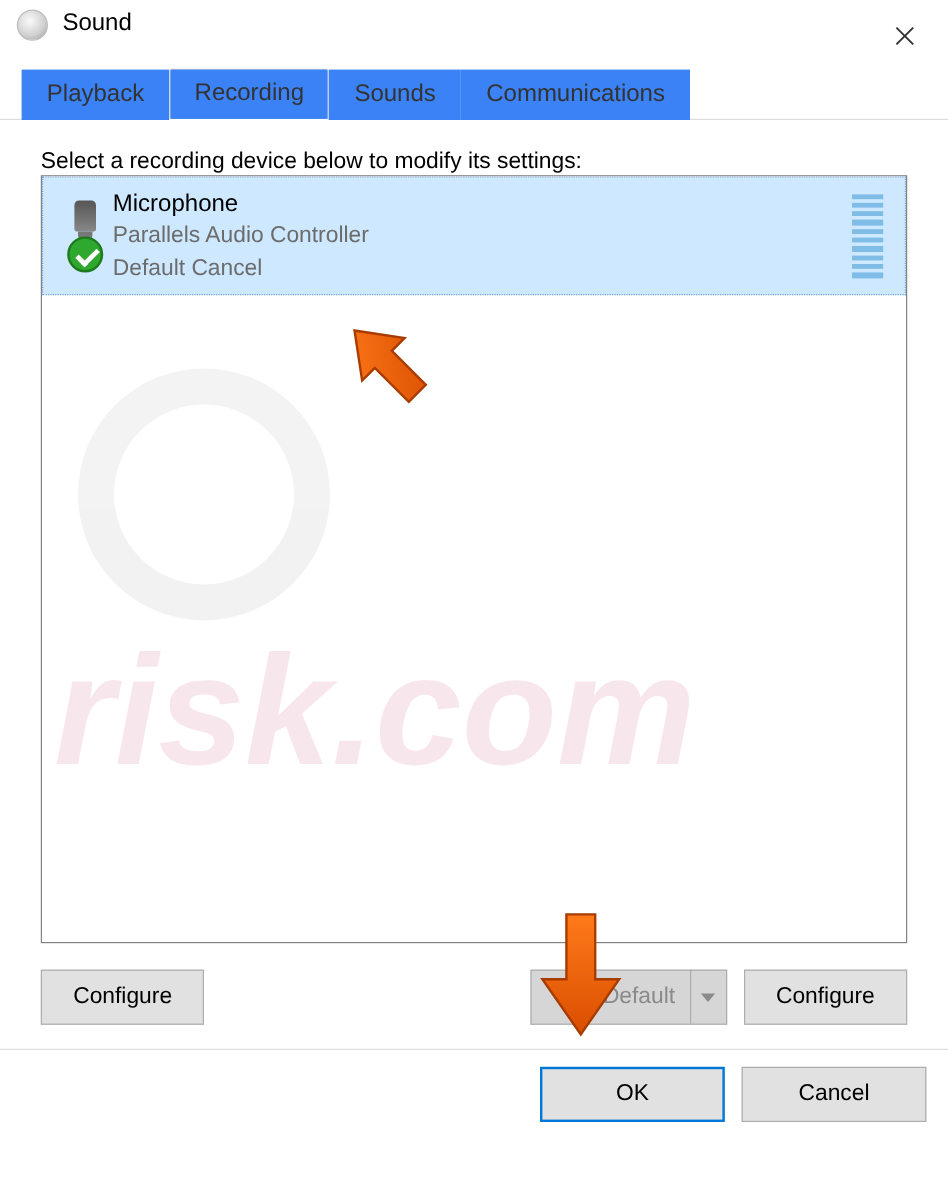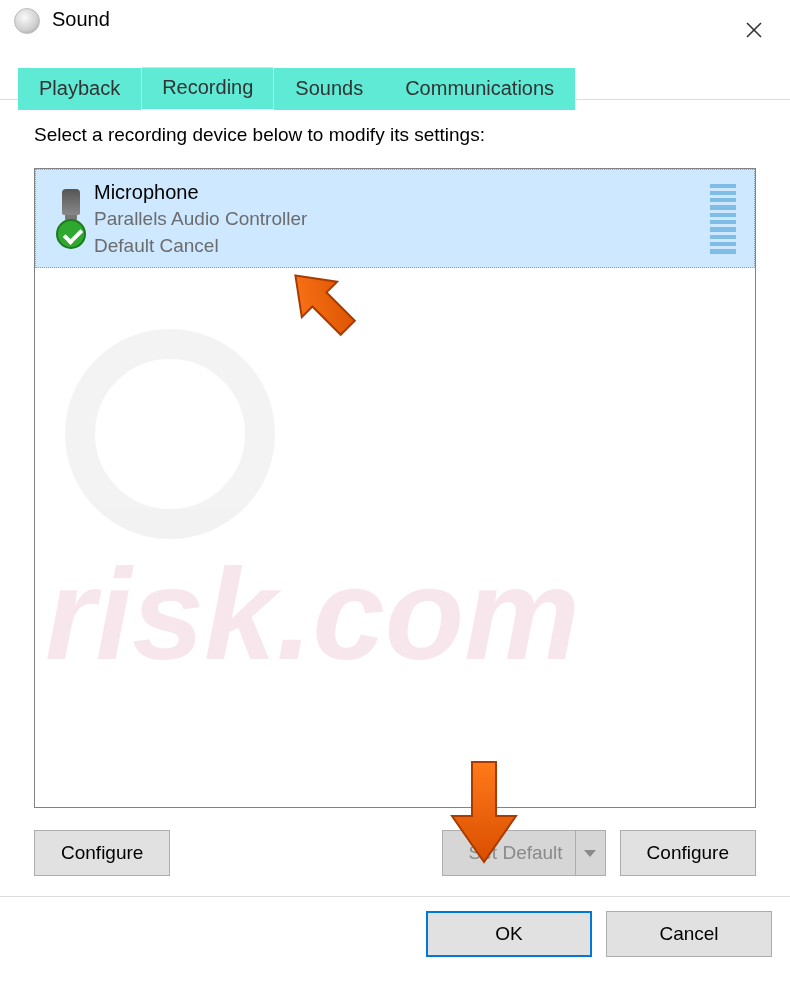--- a/index.html
+++ b/index.html
@@ -44,35 +44,34 @@
     position: relative;
   }
   .tab {
     padding: 8px 20px 10px 20px;
     font-size: 20px;
     color: #333;
     cursor: pointer;
     border: 1px solid transparent;
     border-bottom: none;
     position: relative;
-    top: 11px;
-    background: #5eead4;
+    top: 1px;
+    background: #3b82f6;
   }
   .tab.active {
     border-color: #dcdcdc;
     border-bottom: 1px solid #fff;
     border-radius: 2px 2px 0 0;
   }
 
   .panel {
     padding: 24px 34px 20px 34px;
   }
   .instruct {
     font-size: 19px;
-    margin-bottom: 22px;
   }
   .device-list {
     border: 1px solid #828282;
     height: 640px;
     background: #fff;
     position: relative;
     overflow: hidden;
   }
   .device-item {
     display: flex;
@@ -201,21 +200,21 @@
   }
   .spacer { flex: 1; }
 
   .footer {
     border-top: 1px solid #dcdcdc;
     padding: 14px 18px 0 18px;
     display: flex;
     justify-content: flex-end;
     gap: 14px;
   }
-  .footer .btn { width: 166px; padding:12px; }
+  .footer .btn { width: 154px; padding:12px; }
 </style>
 </head>
 <body>
 
 <div class="titlebar">
   <div class="title-icon"></div>
   <div class="title-text">Sound</div>
   <div class="close-btn">
     <svg width="16" height="16" viewBox="0 0 16 16">
       <line x1="1" y1="1" x2="15" y2="15" stroke="#333" stroke-width="1.6"></line>

